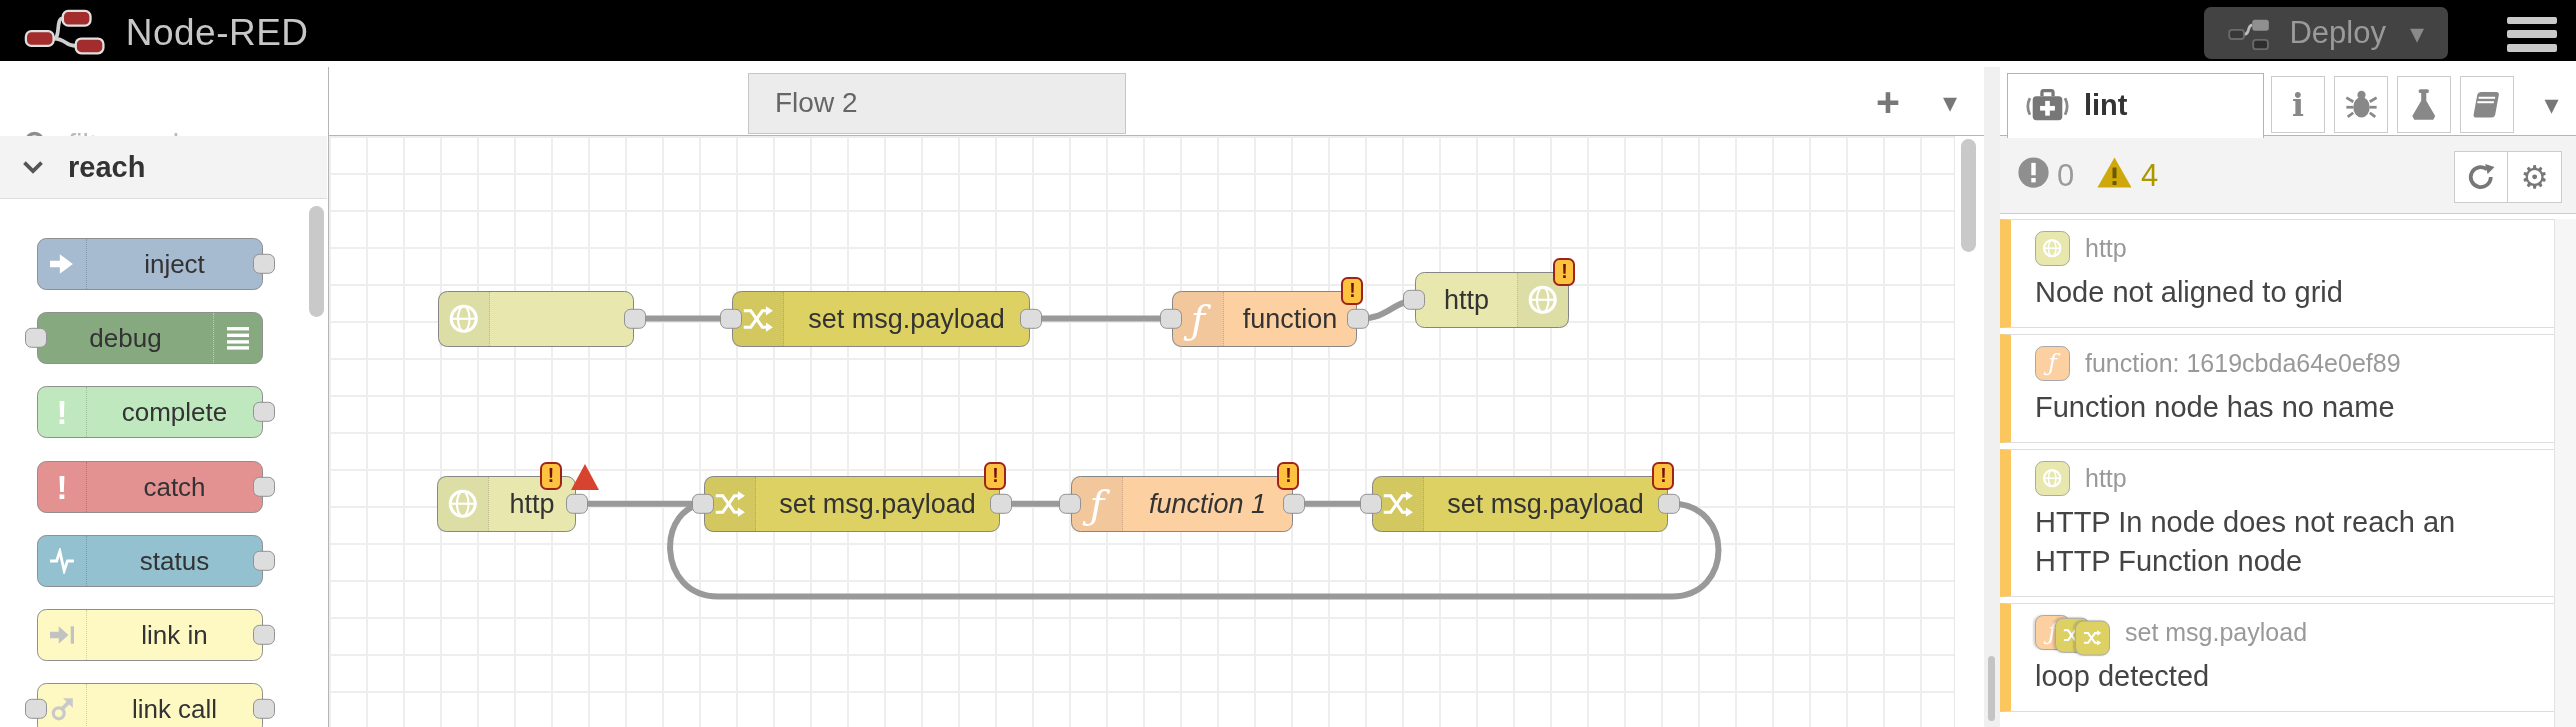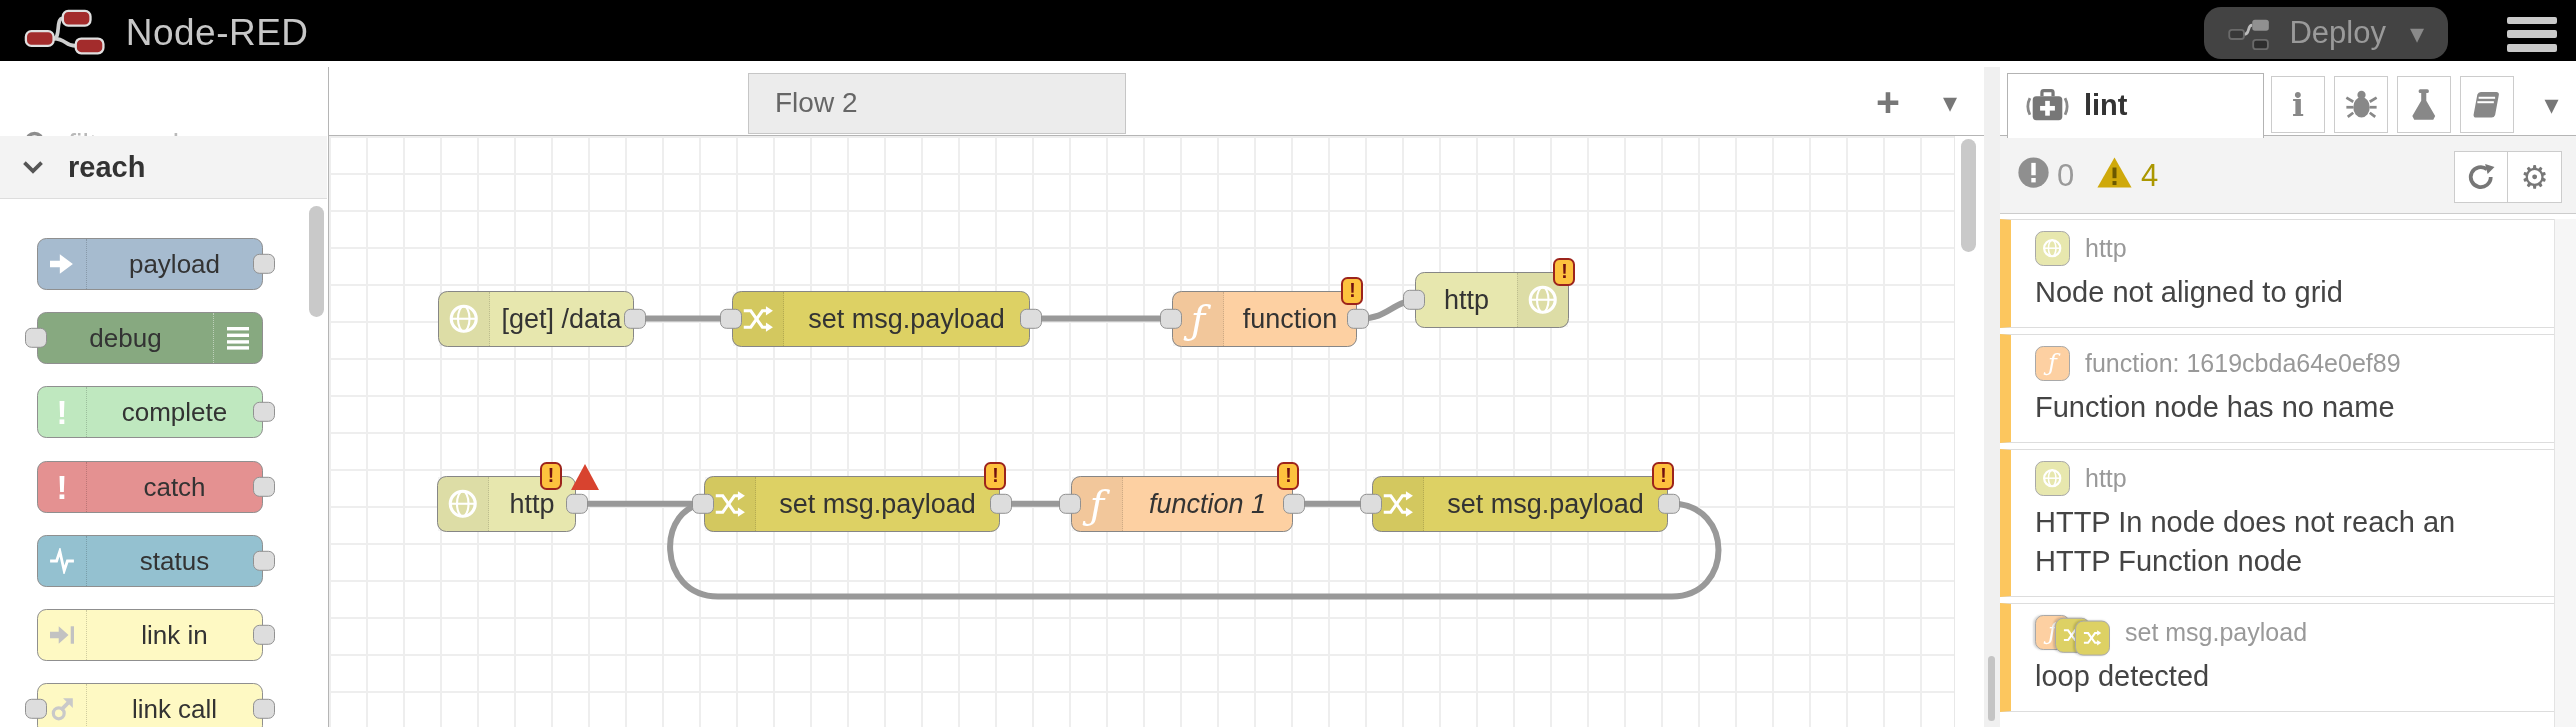--- a/index.html
+++ b/index.html
@@ -3,21 +3,21 @@
 <meta charset="utf-8">
 <style>
   html,body{margin:0;padding:0;background:#fff;}
   .app{position:relative;width:2576px;height:728px;overflow:hidden;
        font-family:"Liberation Sans","DejaVu Sans",sans-serif;background:#fff;}
   
   .header{position:absolute;left:0;top:0;width:2576px;height:61px;background:#000;}
   .brand{position:absolute;left:24px;top:9.3px;display:flex;align-items:center;gap:16.7px;}
   .brand-title{color:#c7c7c7;font-size:37px;letter-spacing:0.5px;}
   .deploy-btn{position:absolute;left:2204px;top:7.4px;width:244px;height:52px;background:#434343;
-      border-radius:17px;display:flex;align-items:center;justify-content:center;gap:18.5px;cursor:pointer;}
+      border-radius:7px;display:flex;align-items:center;justify-content:center;gap:18.5px;cursor:pointer;}
   .deploy-label{color:#9a9a9a;font-size:31px;}
   .deploy-caret{color:#8a8a8a;font-size:28px;margin-left:5.6px;}
   .hamburger{position:absolute;left:2507px;top:16.7px;width:50px;height:35px;display:flex;
       flex-direction:column;justify-content:space-between;cursor:pointer;}
   .hamburger div{height:7.4px;background:#c9c9c9;border-radius:1.9px;}
   
   .palette{position:absolute;left:0;top:67px;width:329px;height:661px;background:#fff;
       border-right:1.9px solid #b5b5b5;box-sizing:border-box;}
   .palette-search{position:absolute;left:0;top:0;width:327px;height:67px;border-bottom:1.9px solid #ddd;
       box-sizing:border-box;display:flex;align-items:center;padding-left:23px;background:#fff;margin-top:45px;}
@@ -174,21 +174,21 @@
       </span>
       <span class="cat-label">reach</span>
     </div>
 
     <div class="pnode c-inject" style="top:171px">
       <span class="picon">
         <svg width="28" height="24" viewBox="0 0 24 22">
             <path d="M1,8 h9 V2 l12,9 -12,9 v-6 H1 z" fill="#fff"></path>
           </svg>
       </span>
-      <span class="plabel">payload</span>
+      <span class="plabel">inject</span>
       <span class="pport out"></span>
     </div>
     <div class="pnode c-debug" style="top:245px">
       <span class="picon right">
         <svg width="26" height="24" viewBox="0 0 24 24">
           <rect x="1" y="1" width="22" height="3.4" fill="#fff"></rect>
             <rect x="1" y="7.6" width="22" height="3.4" fill="#fff"></rect>
           <rect x="1" y="14.2" width="22" height="3.4" fill="#fff"></rect>
             <rect x="1" y="20.2" width="22" height="3.4" fill="#fff"></rect>
         </svg>
@@ -265,21 +265,20 @@
       </svg>
 
       <div class="fnode c-httpin" style="left:109px;top:155px;width:196px">
         <span class="nicon">
           <svg width="31.5" height="31.5" viewBox="0 0 24 24">
             <circle cx="12" cy="12" r="9.5" stroke="#fff" stroke-width="2.4" fill="none"></circle>
             <ellipse cx="12" cy="12" rx="4.4" ry="9.5" stroke="#fff" stroke-width="1.6" fill="none"></ellipse>
             <line x1="2.5" y1="12" x2="21.5" y2="12" stroke="#fff" stroke-width="1.6"></line>
           </svg>
         </span>
-        <span class="nlabel">[get] /data</span>
         <span class="pport out"></span>
       </div>
 
       <div class="fnode c-change" style="left:403px;top:155px;width:298px">
         <span class="nicon">
           <svg width="31.5" height="28" viewBox="0 0 26 24">
             <path d="M1,5 h6 l10,14 h4" stroke="#fff" stroke-width="2.6" fill="none"></path>
             <path d="M1,19 h6 L17,5 h4" stroke="#fff" stroke-width="2.6" fill="none"></path>
             <path d="M20,1 l6,4 -6,4 z" fill="#fff"></path>
               <path d="M20,15 l6,4 -6,4 z" fill="#fff"></path>

